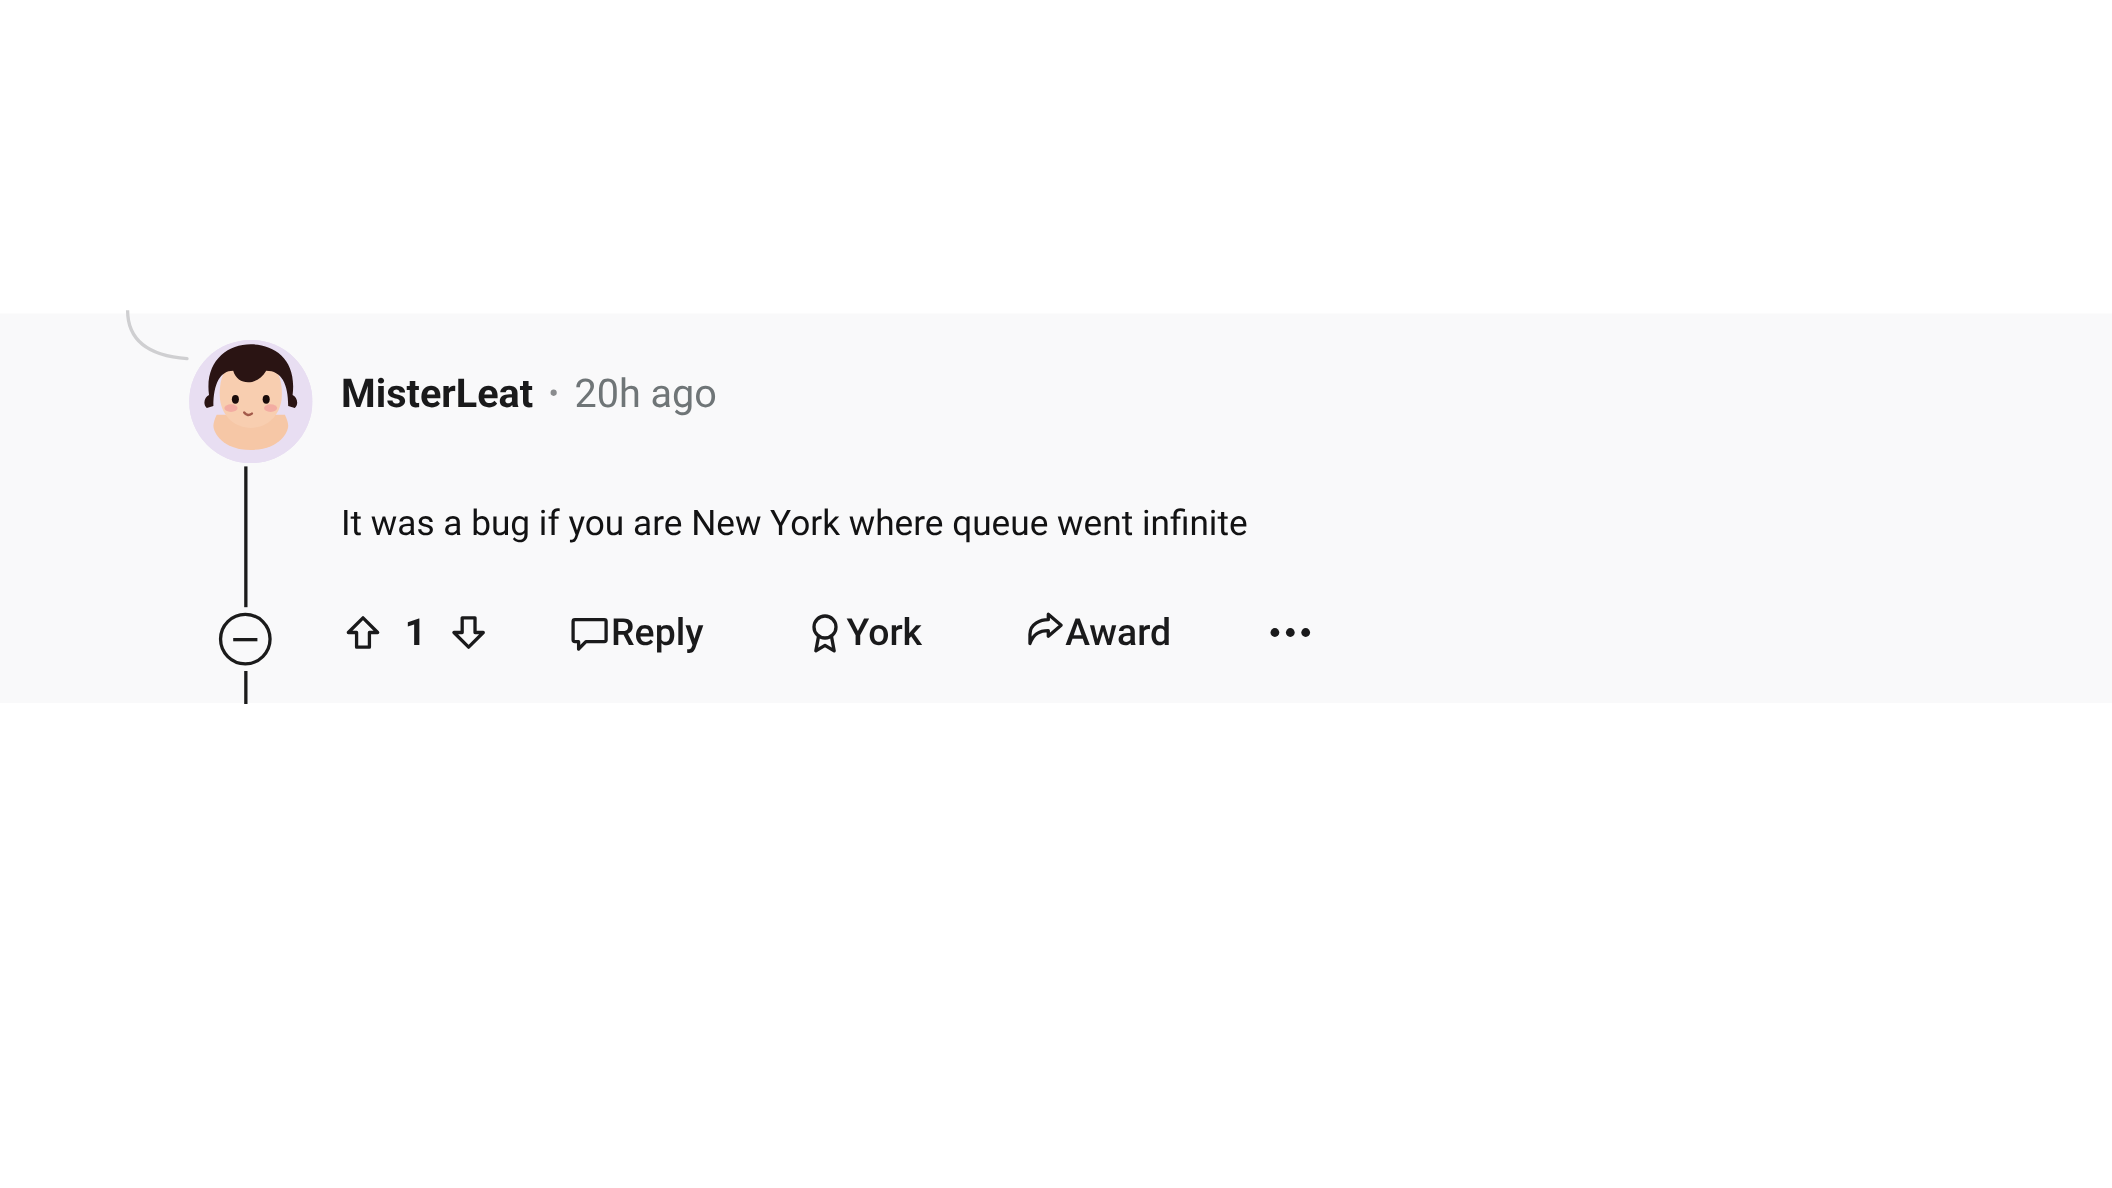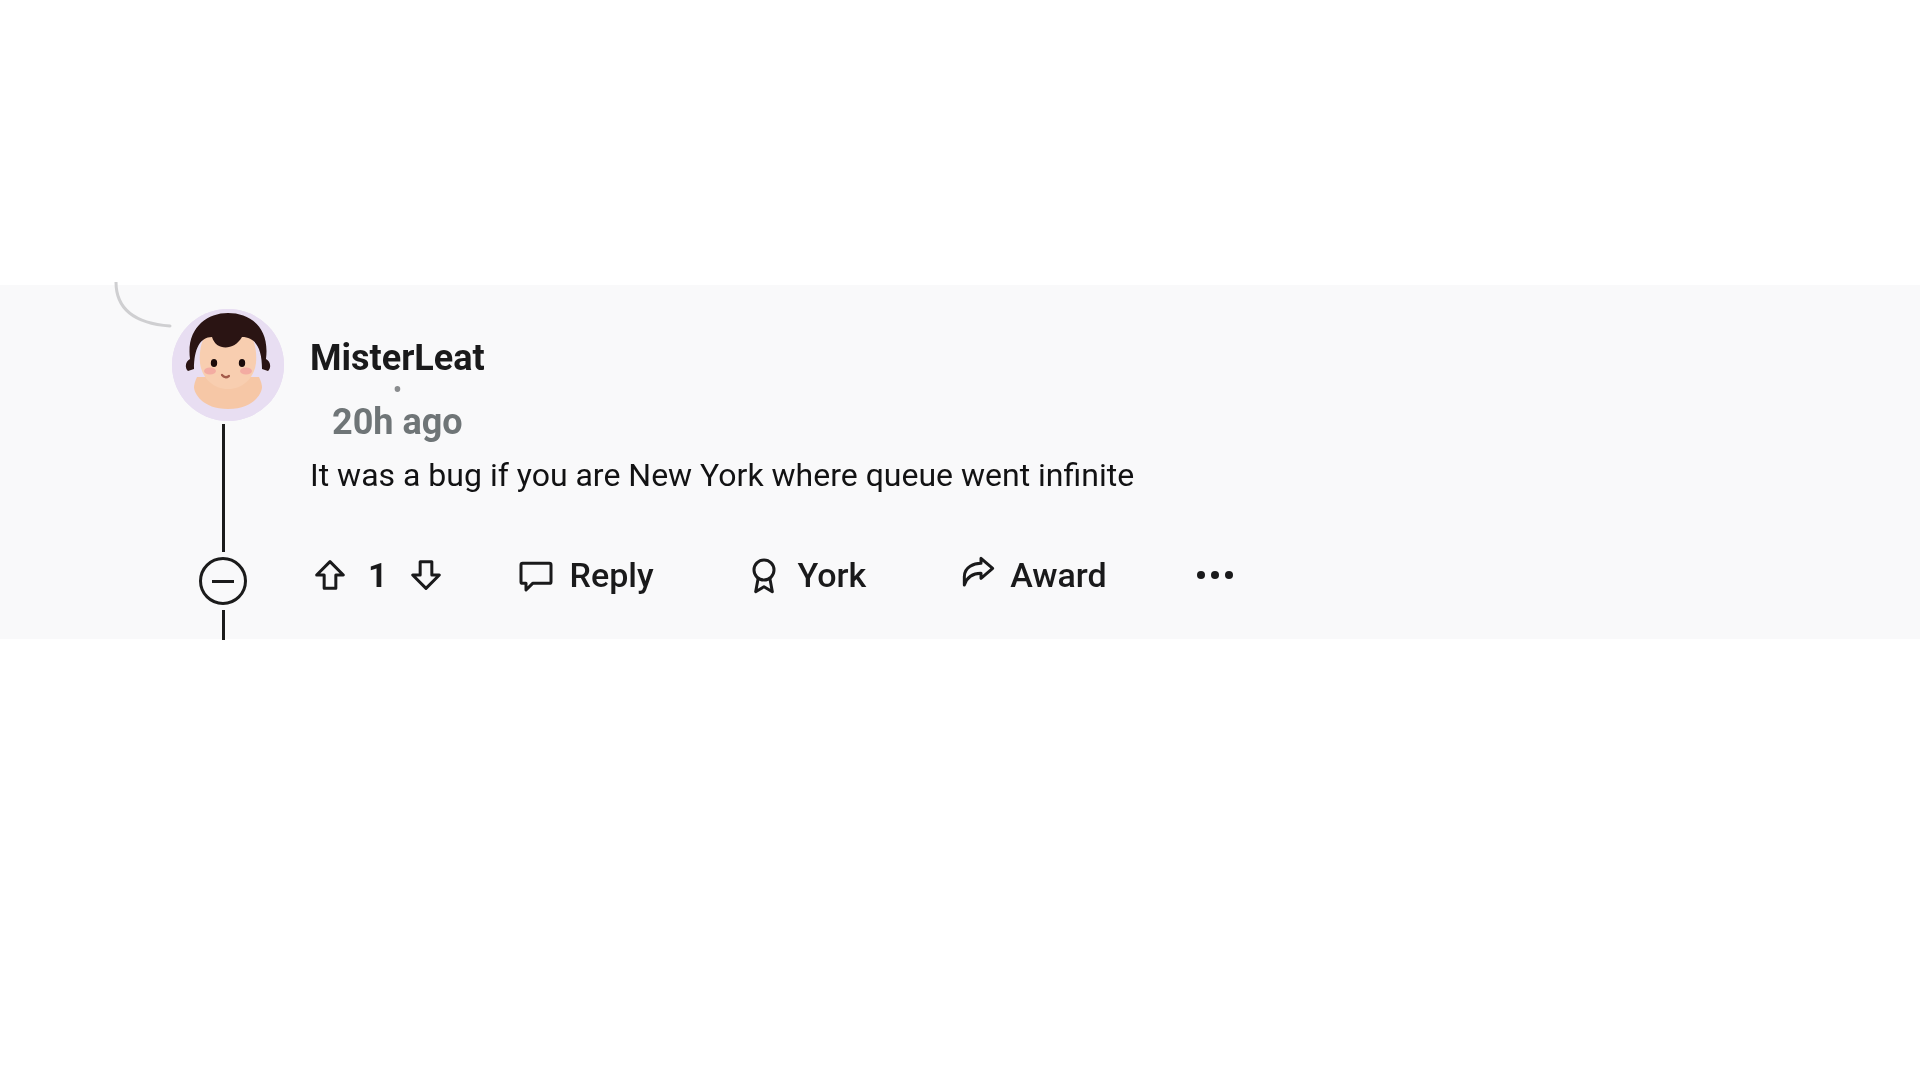--- a/index.html
+++ b/index.html
@@ -36,35 +36,35 @@
       overflow: hidden;
       background: #e7dcf0;
     }
     .avatar svg { width: 100%; height: 100%; display: block; }
     .meta-row {
       position: absolute;
       top: 340px;
       left: 310px;
       display: flex;
       align-items: center;
+      gap: 14px;
       font-size: 36px;
       line-height: 1;
-      flex-direction: column;
     }
     .username {
       font-weight: 700;
       color: #1a1a1b;
     }
     .meta-sep {
       color: #8a8c8e;
       font-size: 28px;
     }
     .timestamp {
       color: #6f7577;
-      font-weight: 700;
+      font-weight: 400;
     }
     .comment-body {
       position: absolute;
       top: 455px;
       left: 310px;
       font-size: 32px;
       color: #121213;
       line-height: 1.3;
       max-width: 1500px;
     }
@@ -116,21 +116,20 @@
       display: flex;
       align-items: center;
       gap: 14px;
       margin-right: 70px;
     }
     .icon-btn { display: inline-flex; align-items: center; cursor: pointer; }
     .vote-score { font-weight: 700; margin: 0 4px; }
     .act-btn {
       display: inline-flex;
       align-items: center;
-      gap: 14px;
       font-weight: 500;
       cursor: pointer;
       margin-right: 90px;
     }
     .more-btn {
       display: inline-flex;
       align-items: center;
       cursor: pointer;
       gap: 6px;
     }

